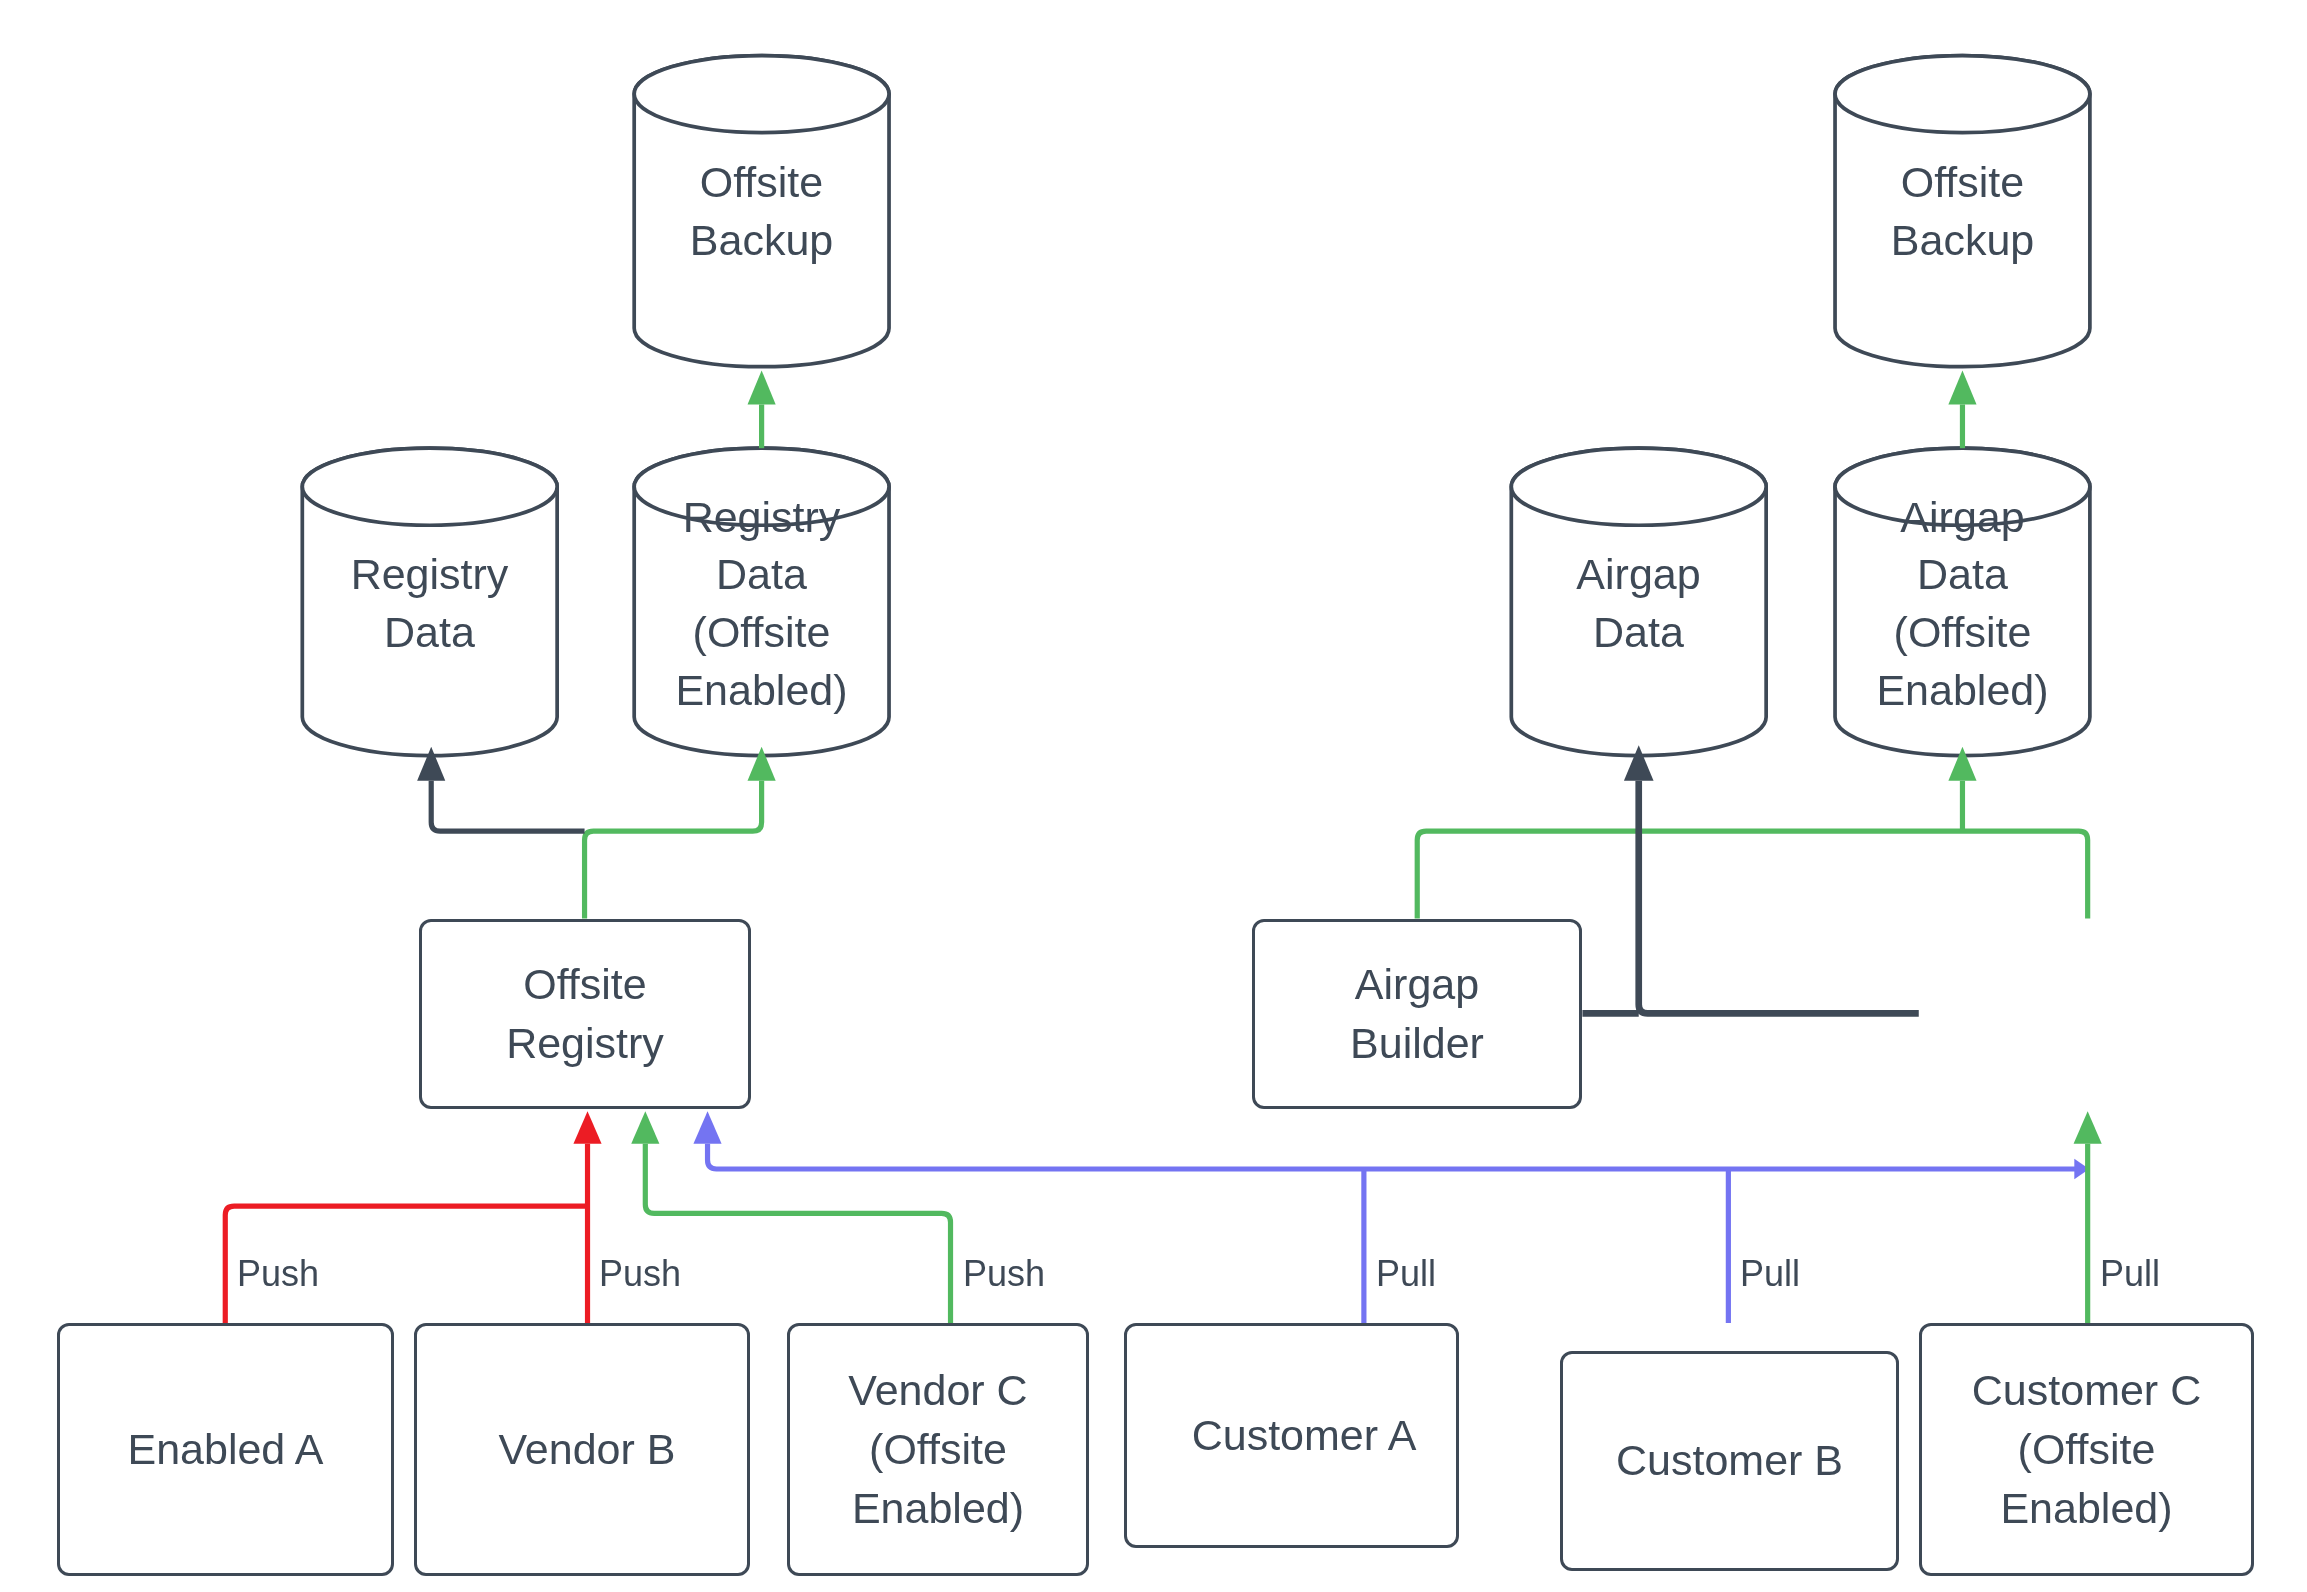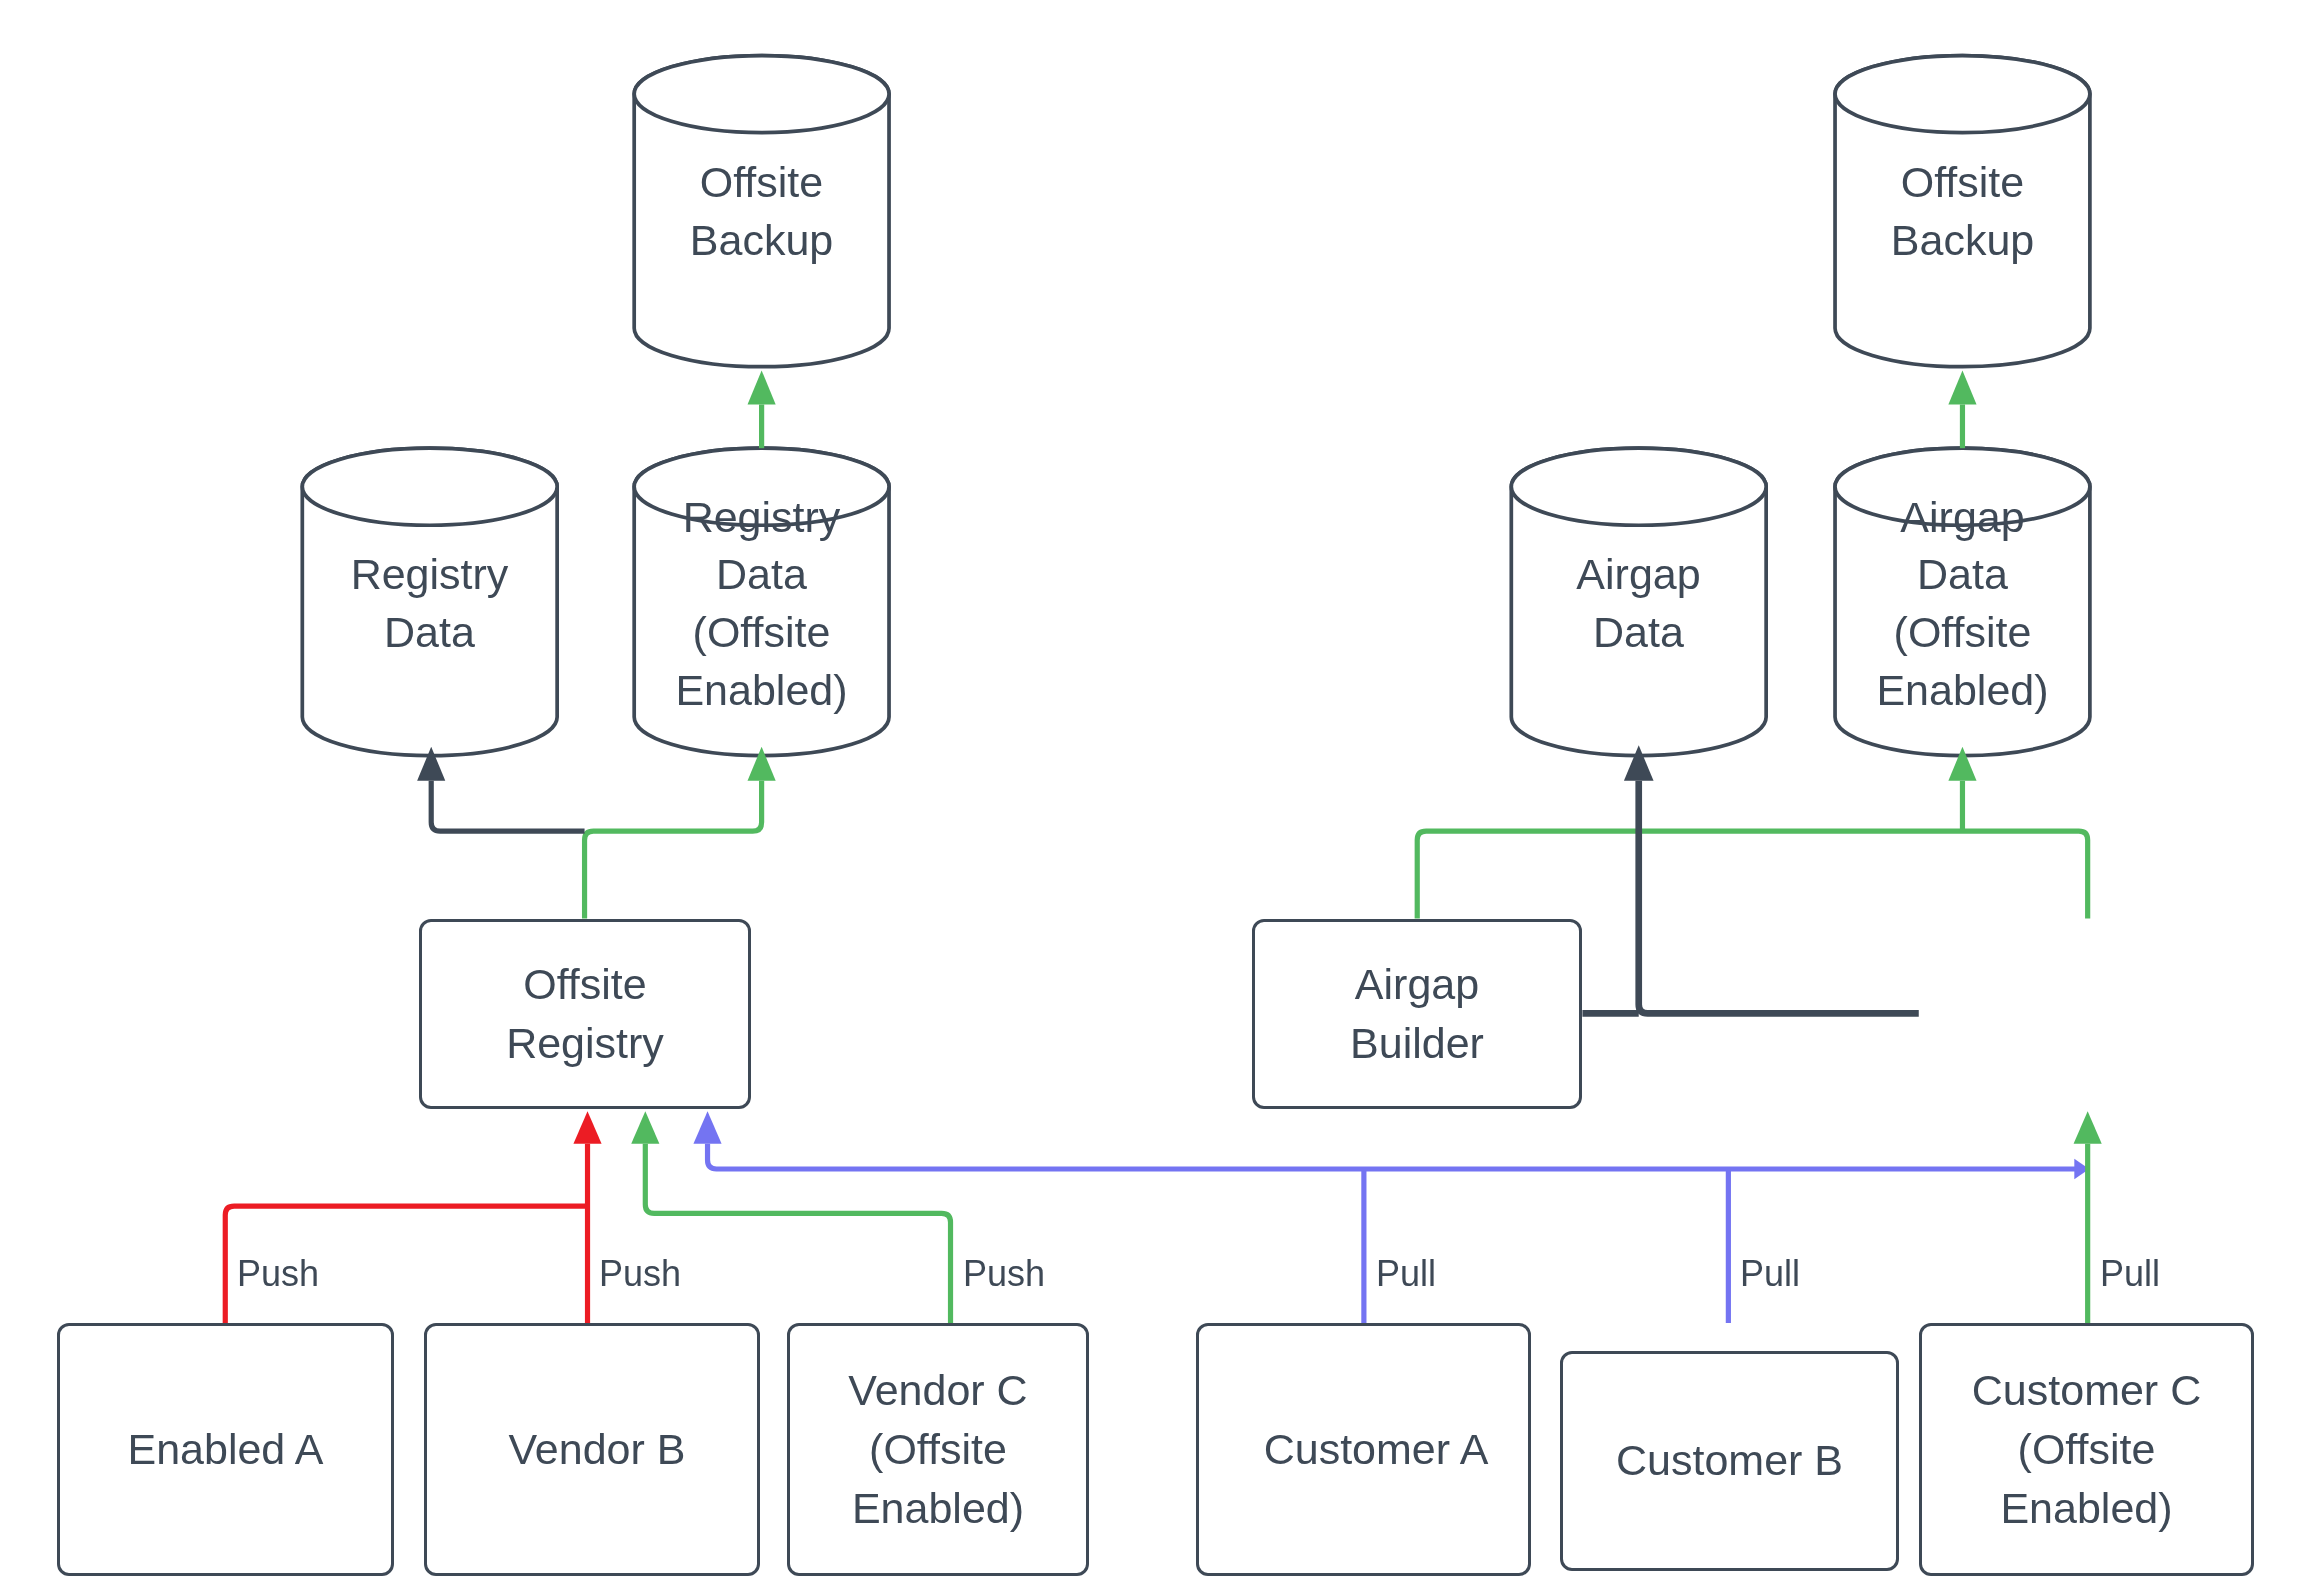--- a/index.html
+++ b/index.html
@@ -152,29 +152,29 @@
 Registry</span>
   </div>
   <div class="box" style="left:1252px; top:919px; width:330px; height:190px;">
     <span>Airgap
 Builder</span>
   </div>
 
   <div class="box" style="left:57px; top:1323px; width:337px; height:253px;">
     <span>Enabled A</span>
   </div>
-  <div class="box" style="left:424px; top:1323px; width:336px; height:253px;padding-left:10px;">
+  <div class="box" style="left:414px; top:1323px; width:336px; height:253px;padding-left:10px;">
     <span>Vendor B</span>
   </div>
   <div class="box" style="left:787px; top:1323px; width:302px; height:253px;">
     <span>Vendor C
 (Offsite
 Enabled)</span>
   </div>
-  <div class="box" style="left:1196px; top:1323px; width:335px; height:253px;padding-left:25px;">
+  <div class="box" style="left:1124px; top:1323px; width:335px; height:225px;padding-left:25px;">
     <span>Customer A</span>
   </div>
   <div class="box" style="left:1560px; top:1323px; width:339px; height:220px;margin-top:28px;">
     <span>Customer B</span>
   </div>
   <div class="box" style="left:1919px; top:1323px; width:335px; height:253px;">
     <span>Customer C
 (Offsite
 Enabled)</span>
   </div>

